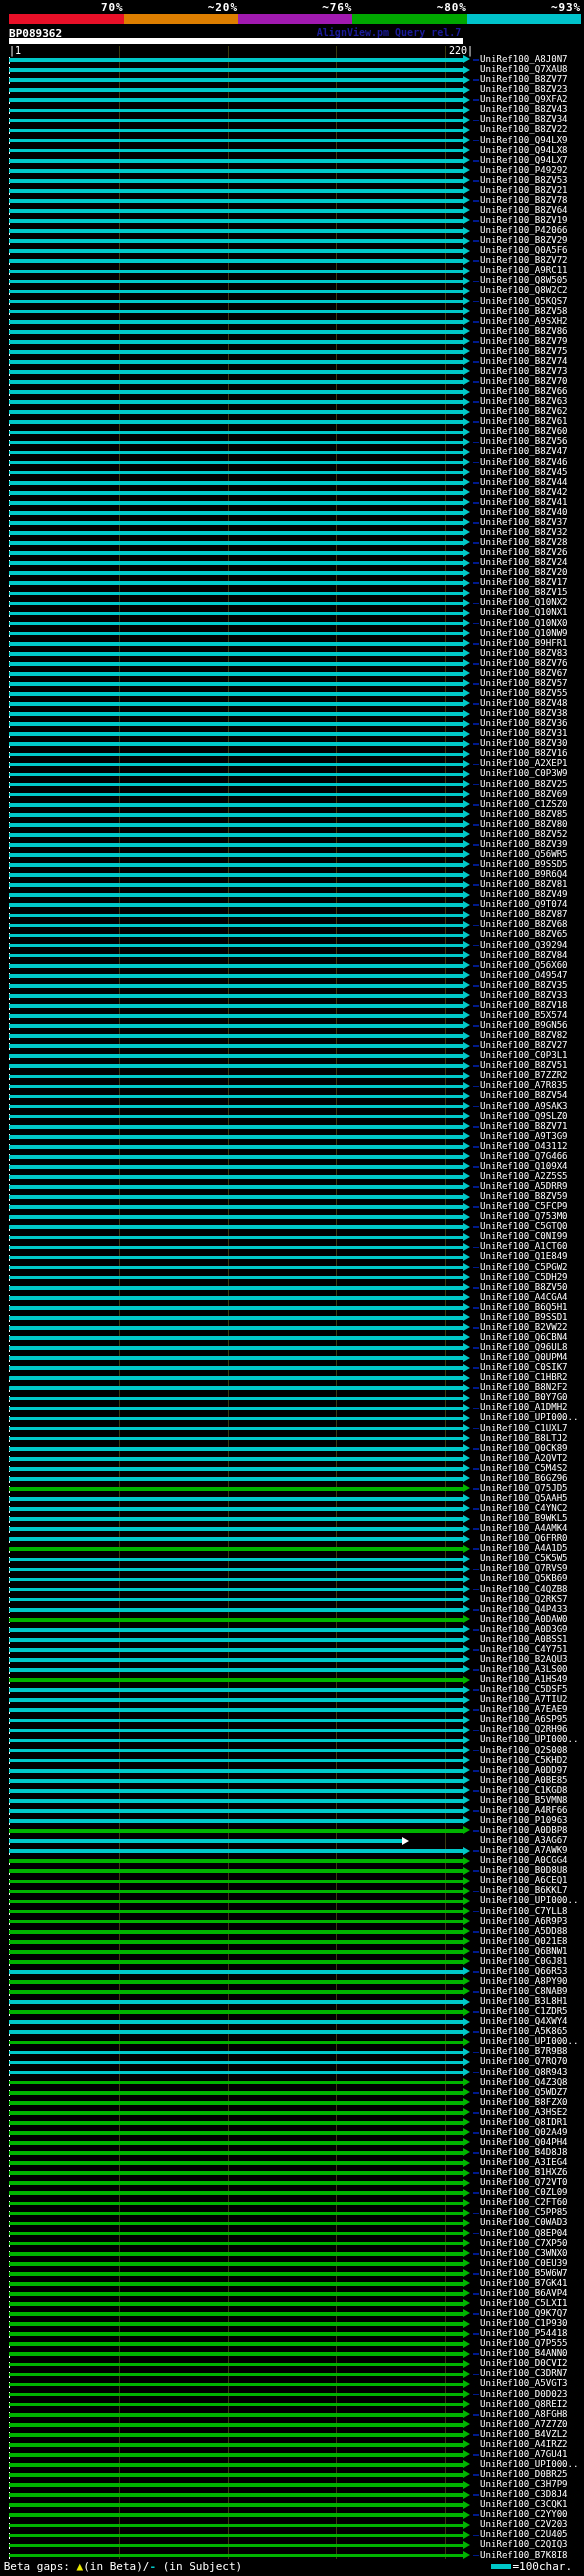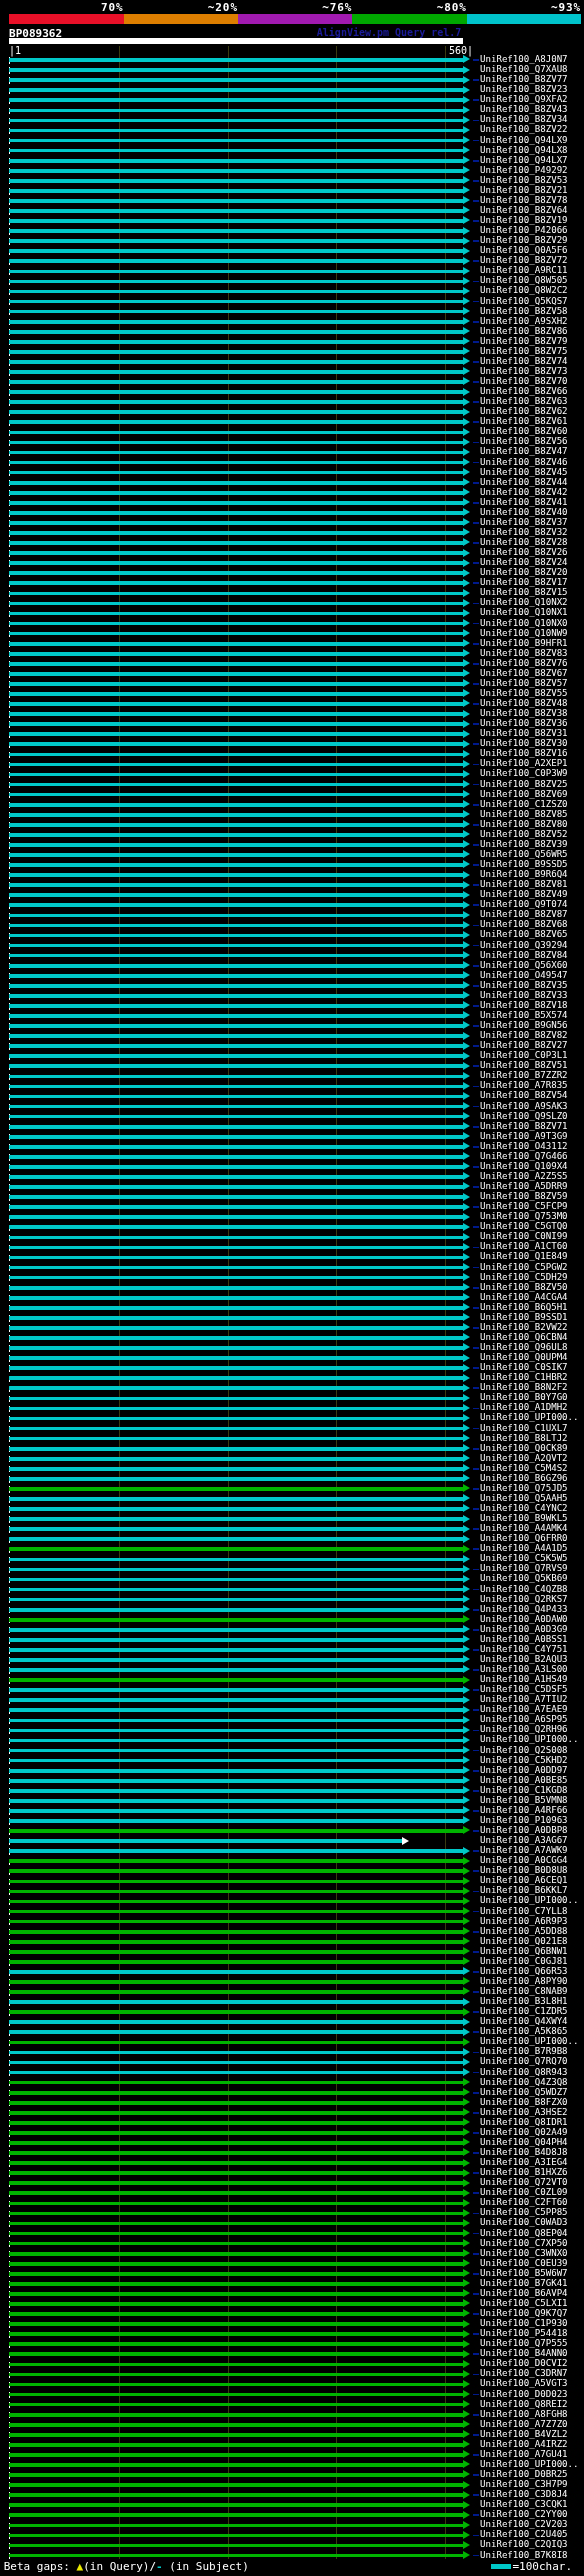--- a/index.html
+++ b/index.html
@@ -56,21 +56,21 @@
   </div>
 
 <div id="title-row">
   <span id="query-title">BP089362</span>
   <span id="app-version">AlignView.pm Query rel.7</span>
 </div>
 
 <div id="query-bar"></div>
 <div id="ruler-row">
   <span id="ruler-start">|1</span>
-  <span id="ruler-end">560|</span>
+  <span id="ruler-end">220|</span>
 </div>
 
 <div id="gridlines">
     <div class="gridline" style="left: 119px;"></div>
     <div class="gridline" style="left: 228px;"></div>
     <div class="gridline" style="left: 336px;"></div>
     <div class="gridline" style="left: 445px;"></div>
   </div>
 
 <div id="rows">
@@ -1689,19 +1689,19 @@
     <div class="row">
       <div class="tick"></div>
       <div class="bar" style="width: 454px; background: rgb(0, 180, 0);"></div>
       <div class="head" style="left: 463px; border-left: 7.3px solid rgb(0, 180, 0);"></div>
       <div class="dash"></div>
       <span class="label">UniRef100_B7K8I8</span>
     </div>
   </div>
 
 <div id="legend">
-  <span class="lg-left"><span>Beta gaps: </span><span class="tri">▲</span><span>(in Query)/</span><span class="gapdash">-</span><span> (in Subject)</span></span>
+  <span class="lg-left"><span>Beta gaps: </span><span class="tri">▲</span><span>(in Beta)/</span><span class="gapdash">-</span><span> (in Subject)</span></span>
   <span class="lg-right">
       <span class="swatch"></span>
       <span>=100char.</span>
     </span>
 </div>
 
 
 </body></html>

